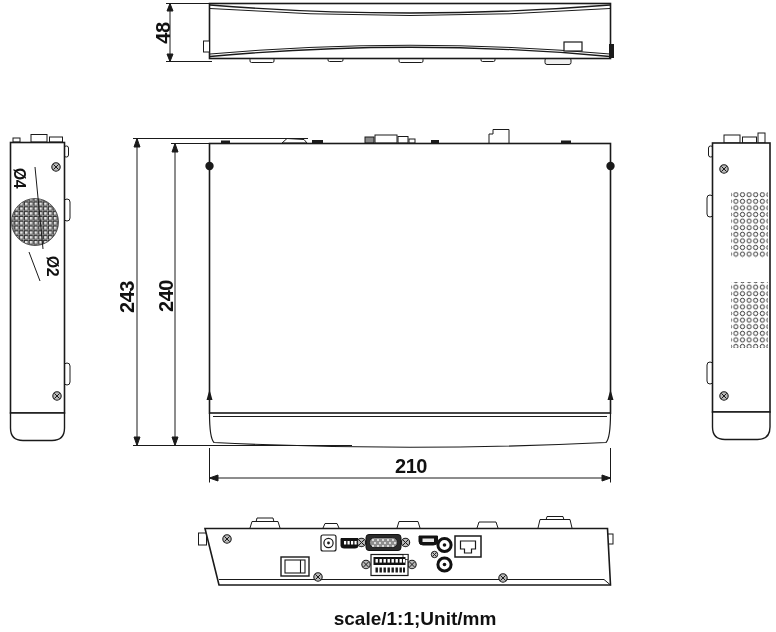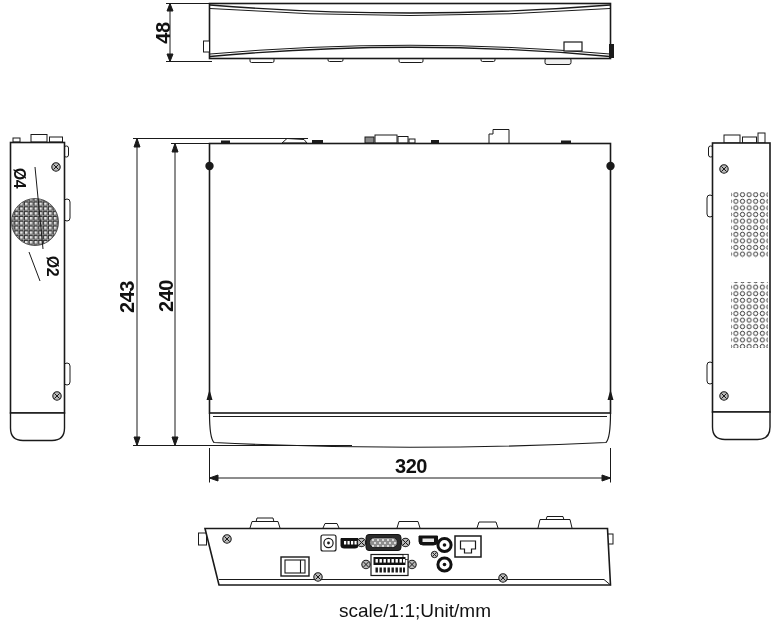--- a/index.html
+++ b/index.html
@@ -10,22 +10,22 @@
   .canvas svg{position:absolute;left:0;top:0;}
   .dim{
     position:absolute;font-weight:bold;color:#111;font-size:20px;
     letter-spacing:-0.5px;white-space:nowrap;line-height:1;
     transform:translate(-50%,-50%);
   }
   .rot-ccw{transform:translate(-50%,-50%) rotate(-90deg);}
   .rot-cw{transform:translate(-50%,-50%) rotate(90deg);}
   .dia{font-size:16px;}
   .footer-note{
-    position:absolute;font-weight:normal;color:#111;font-size:19px;
-    transform:translate(-50%,-50%);white-space:nowrap;
+    position:absolute;font-weight:bold;color:#111;font-size:19px;
+    transform:translate(-50%,-50%);white-space:nowrap;margin-top:8px;
   }
 </style>
 </head>
 <body>
 
 <div class="canvas">
 
 <svg width="776" height="632" viewBox="0 0 776 632">
   <defs>
     <pattern id="squares" width="4.8" height="4.8" patternUnits="userSpaceOnUse">
@@ -275,19 +275,19 @@
 
     <use href="#screwS" transform="translate(227,539)"></use>
     <use href="#screwS" transform="translate(318,577)"></use>
     <use href="#screwS" transform="translate(503,578)"></use>
   </g>
 </svg>
 
 <div class="dim rot-ccw" style="left:163px;top:33px;">48</div>
 <div class="dim rot-ccw" style="left:127px;top:297px;">243</div>
 <div class="dim rot-ccw" style="left:166px;top:296px;">240</div>
-<div class="dim" style="left:411px;top:466px;">320</div>
+<div class="dim" style="left:411px;top:466px;">210</div>
 <div class="dim dia rot-cw" style="left:19px;top:178px;">Ø4</div>
 <div class="dim dia rot-cw" style="left:52px;top:266px;">Ø2</div>
 
 <div class="footer-note" style="left:415px;top:611px;">scale/1:1;Unit/mm</div>
 
 </div>
 
 </body></html>

